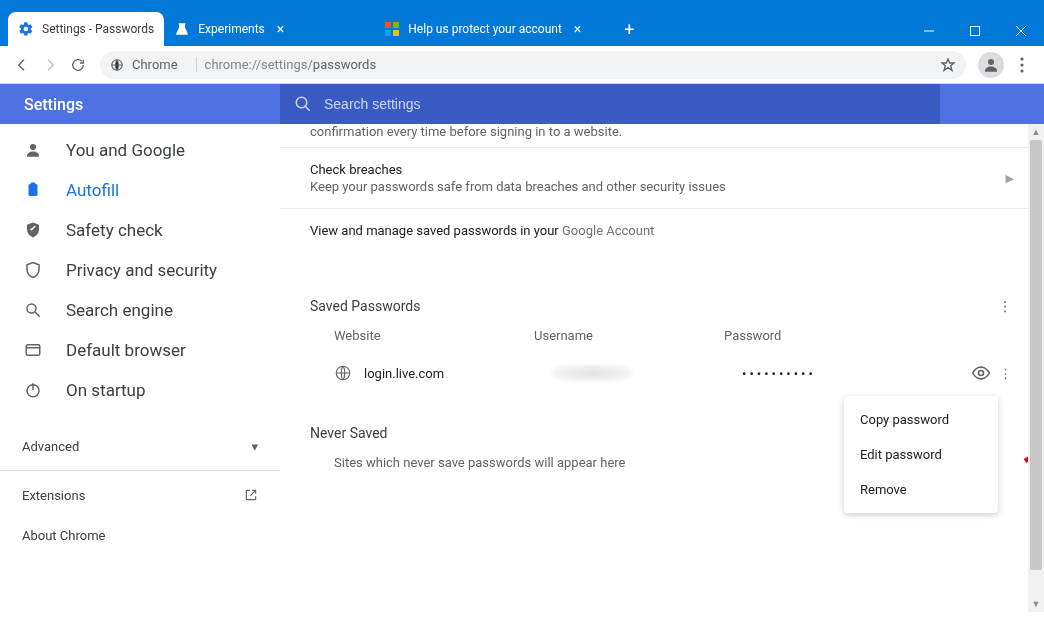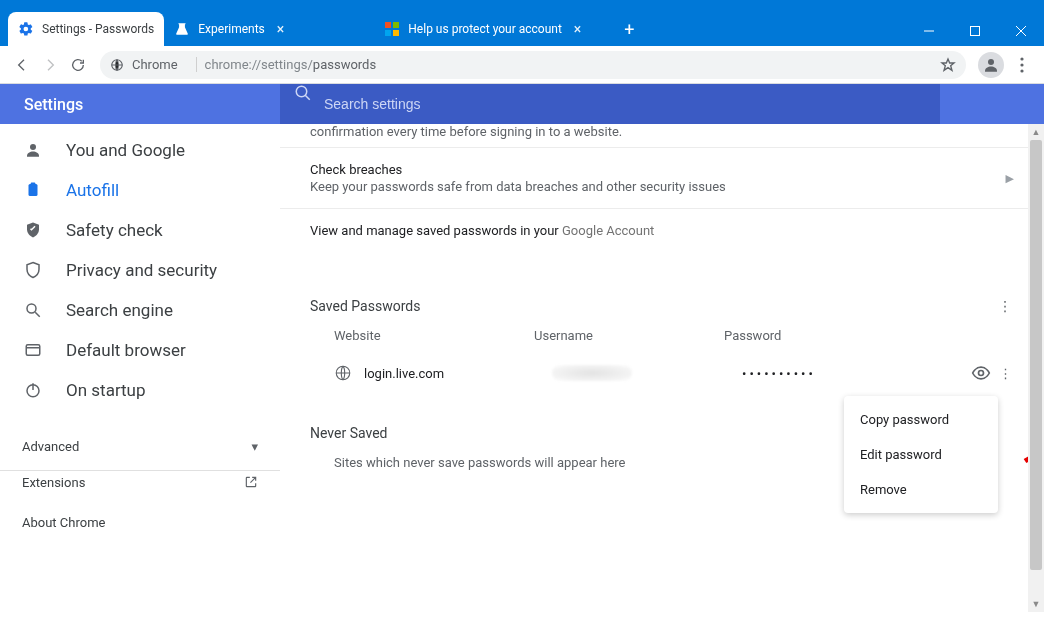--- a/index.html
+++ b/index.html
@@ -73,21 +73,21 @@
   background:#4e72e1;
   display:flex; align-items:center;
   color:#fff;
 }
 .settings-title { width:280px; padding-left:24px; font-size:16px; font-weight:500;}
 .searchwrap {
   flex:0 0 660px;
   height:40px;
   background:#3b5bc4;
   border-radius:0;
-  display:flex; 
+  display:flex; align-items:center;
   padding:0 14px;
   color:#cdd6f5;
 }
 .searchwrap input {
   background:transparent; border:none; outline:none;
   color:#fff; font-size:14px; margin-left:12px; flex:1;
 }
 .searchwrap input::placeholder { color:#cdd6f5; }
 
 
@@ -100,21 +100,21 @@
 }
 .side-item.active { color:#1a73e8;}
 .side-item .icn { width:22px; height:22px; margin-right:22px; display:flex; align-items:center; justify-content:center; color:#5f6368;}
 .side-item.active .icn { color:#1a73e8;}
 .side-adv {
   display:flex; align-items:center; height:40px; padding-left:22px; color:#3c4043;
 }
 .side-adv .chev { margin-left:auto; margin-right:22px; color:#5f6368;}
 .divider { height:1px; background:#e0e0e0; margin:4px 0;}
 .side-link {
-  display:flex; align-items:flex-start; height:40px; padding-left:22px; color:#3c4043;gap:20px;
+  display:flex; align-items:center; height:40px; padding-left:22px; color:#3c4043;gap:20px;
 }
 .side-link .ext { margin-left:auto; margin-right:22px; color:#5f6368;}
 
 
 .main { flex:1; background:#fff; position:relative;}
 .snippet {
   padding:0 30px 8px 30px;
   font-size:13px;
   color:#5f6368;
 }

